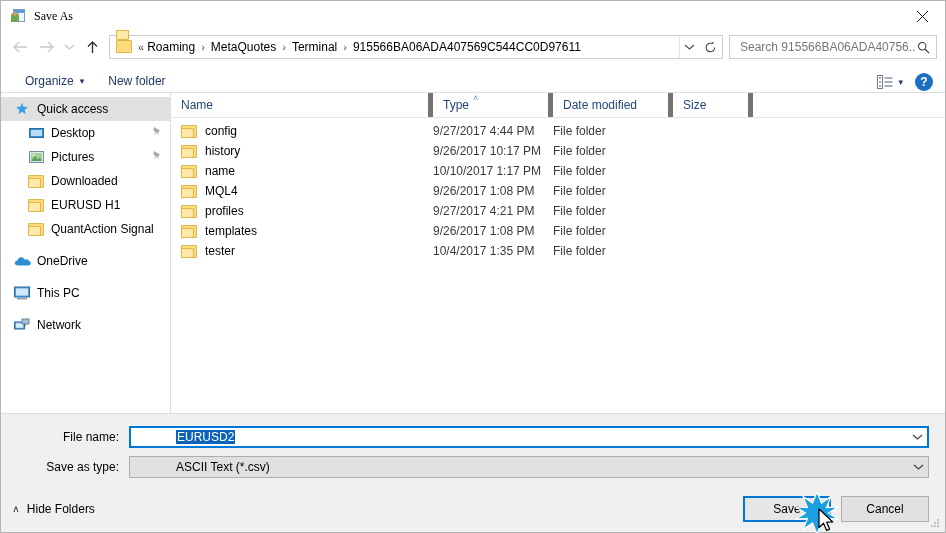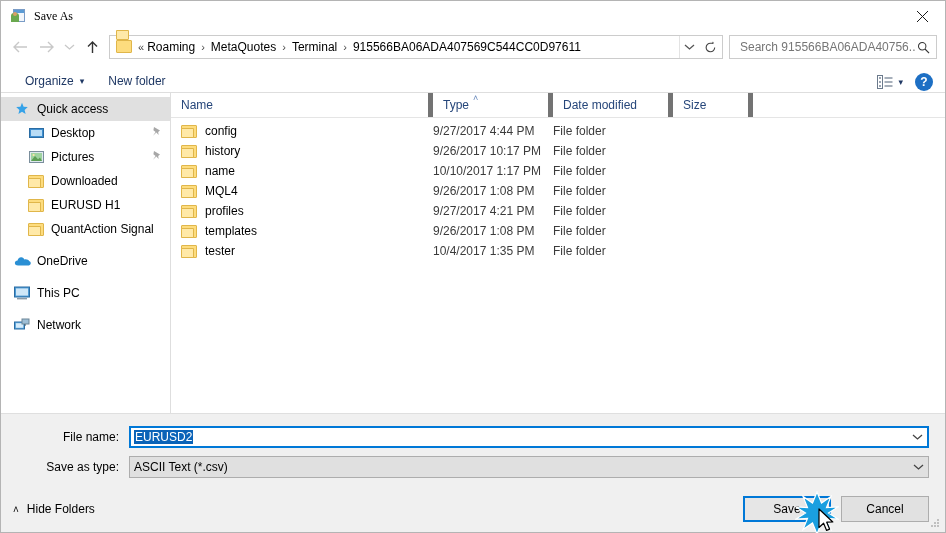--- a/index.html
+++ b/index.html
@@ -193,21 +193,21 @@
   }
   .form-row { display: flex; align-items: center; height: 22px; margin-bottom: 8px; }
   .form-label { flex: 0 0 112px; text-align: right; padding-right: 10px; font-size: 12px; color: #000; }
   .combo {
     flex: 1 1 auto; height: 22px; display: flex; align-items: center;
     background: #ffffff; border: 1px solid #7a7a7a;
     padding-left: 4px; font-size: 12px; min-width: 0;
   }
   .combo.focused { border: 2px solid #0078d7; padding-left: 3px; }
   .combo.disabled { background: #e0e0e0; border: 1px solid #adadad; color: #000; }
-  .combo .val { flex: 1 1 auto; overflow: hidden; white-space: nowrap; }
+  .combo .val { flex: 1 1 auto; overflow: hidden; white-space: nowrap; margin-left: 42px; }
   .combo .val .sel { background: #0a63b8; color: #ffffff; padding: 1px 1px; }
   .combo .arrow {
     flex: 0 0 20px; display: flex; align-items: center; justify-content: center;
   }
 
   
   #footer {
     flex: 0 0 46px; background: #f0f0f0;
     display: flex; align-items: center;
     padding: 0 16px 0 12px; position: relative;

